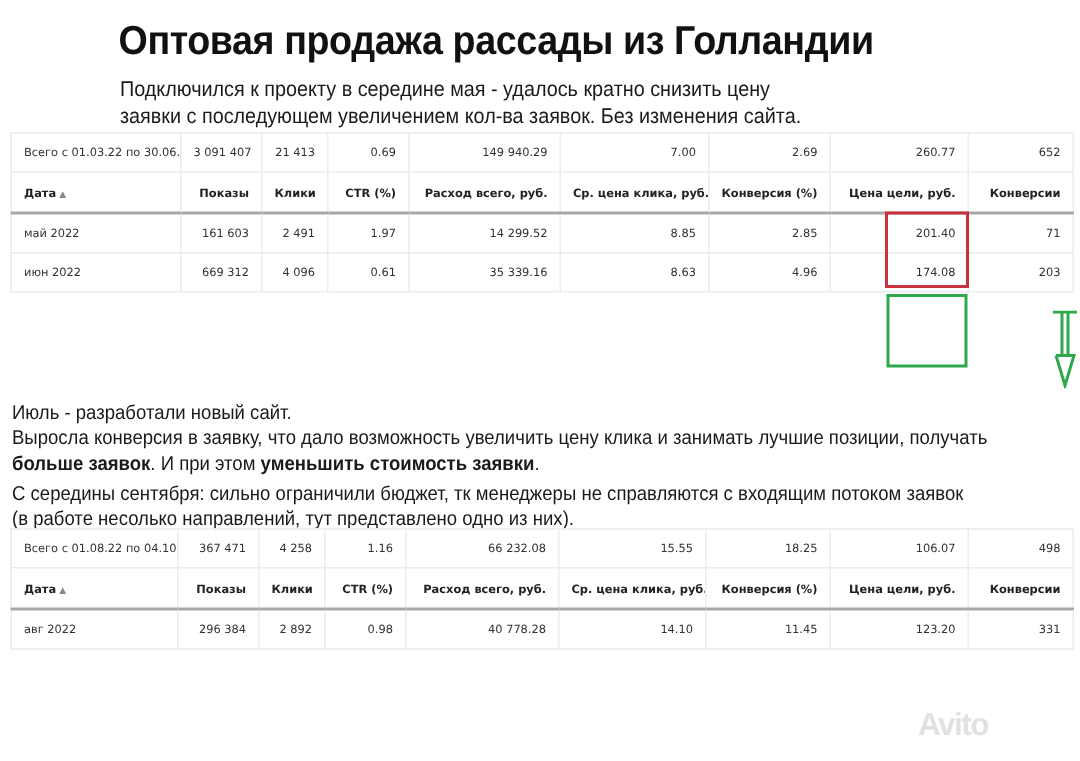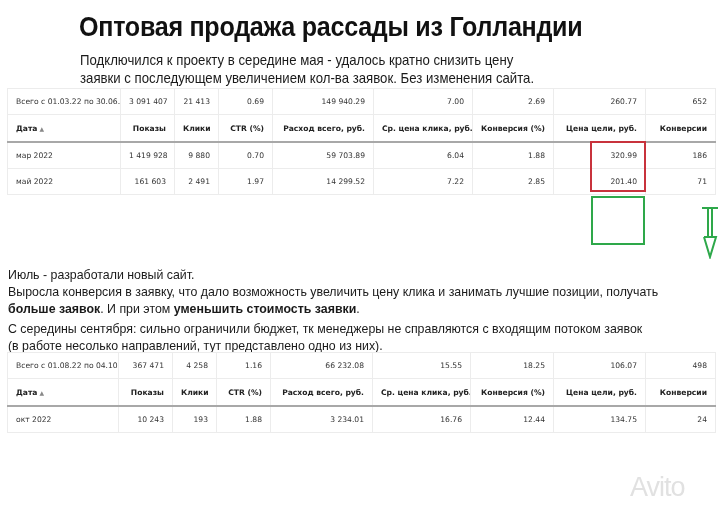--- a/index.html
+++ b/index.html
@@ -18,21 +18,21 @@
   table.stats tr.head td { height:26px; font-weight:bold; color:#222; border-bottom:2px solid #a8a8a8; }
   table.stats tr.row td { height:25px; }
   .sort { font-size:6px; color:#888; margin-left:2px; }
   .box { position:absolute; border:2px solid; box-sizing:border-box; }
   .mid { position:absolute; left:8px; top:266px; font-size:13.3px; line-height:17px; color:#1a1a1a;
          transform:scaleX(0.93); transform-origin:left top; white-space:nowrap; }
   .mid p { margin:0; }
   .mid p.gap { margin-top:3px; }
   .mid b { font-weight:bold; }
   .clip { position:absolute; left:0; top:349px; width:720px; height:131px; overflow:hidden; }
-  .watermark { position:absolute; left:630px; top:472px; font-size:27px; font-weight:normal;
+  .watermark { position:absolute; left:612px; top:472px; font-size:21px; font-weight:bold;
                color:rgba(200,200,200,0.55); letter-spacing:-1px; }
   .arrow { position:absolute; left:700px; top:207px; }
 </style>
 </head>
 <body>
 
 <div class="title">Оптовая продажа рассады из Голландии</div>
 <div class="subtitle">
   <div>Подключился к проекту в середине мая - удалось кратно снизить цену</div>
   <div>заявки с последующем увеличением кол-ва заявок. Без изменения сайта.</div>
@@ -67,40 +67,40 @@
     <td>Показы</td>
     <td>Клики</td>
     <td>CTR (%)</td>
     <td>Расход всего, руб.</td>
     <td>Ср. цена клика, руб.</td>
     <td>Конверсия (%)</td>
     <td>Цена цели, руб.</td>
     <td>Конверсии</td>
   </tr>
   <tr class="row">
-    <td>мар 2022</td>
-    <td>1 419 928</td>
-    <td>9 880</td>
-    <td>0.70</td>
-    <td>59 703.89</td>
-    <td>6.04</td>
-    <td>1.88</td>
-    <td>320.99</td>
-    <td>186</td>
-  </tr>
-  <tr class="row">
     <td>май 2022</td>
     <td>161 603</td>
     <td>2 491</td>
     <td>1.97</td>
     <td>14 299.52</td>
-    <td>7.22</td>
+    <td>8.85</td>
     <td>2.85</td>
     <td>201.40</td>
     <td>71</td>
+  </tr>
+  <tr class="row">
+    <td>июн 2022</td>
+    <td>669 312</td>
+    <td>4 096</td>
+    <td>0.61</td>
+    <td>35 339.16</td>
+    <td>8.63</td>
+    <td>4.96</td>
+    <td>174.08</td>
+    <td>203</td>
   </tr>
 </tbody>
   </table>
 
 <div class="box" style="left:590px; top:141px; width:56px; height:51px; border-color:#c8323c;"></div>
 <div class="box" style="left:591px; top:196px; width:54px; height:49px; border-color:#2ea84a;"></div>
 
 <svg class="arrow" width="20" height="52" viewBox="0 0 20 52">
   <line x1="2" y1="1" x2="18" y2="1" stroke="#2ea84a" stroke-width="2"></line>
   <line x1="8" y1="1" x2="8" y2="30" stroke="#2ea84a" stroke-width="2"></line>
@@ -146,27 +146,27 @@
     <td>Показы</td>
     <td>Клики</td>
     <td>CTR (%)</td>
     <td>Расход всего, руб.</td>
     <td>Ср. цена клика, руб.</td>
     <td>Конверсия (%)</td>
     <td>Цена цели, руб.</td>
     <td>Конверсии</td>
   </tr>
   <tr class="row">
-    <td>окт 2022</td>
-    <td>10 243</td>
-    <td>193</td>
-    <td>1.88</td>
-    <td>3 234.01</td>
-    <td>16.76</td>
-    <td>12.44</td>
-    <td>134.75</td>
-    <td>24</td>
+    <td>авг 2022</td>
+    <td>296 384</td>
+    <td>2 892</td>
+    <td>0.98</td>
+    <td>40 778.28</td>
+    <td>14.10</td>
+    <td>11.45</td>
+    <td>123.20</td>
+    <td>331</td>
   </tr>
 </tbody>
     </table>
 </div>
 
 <div class="watermark">Avito</div>
 
 </body></html>

